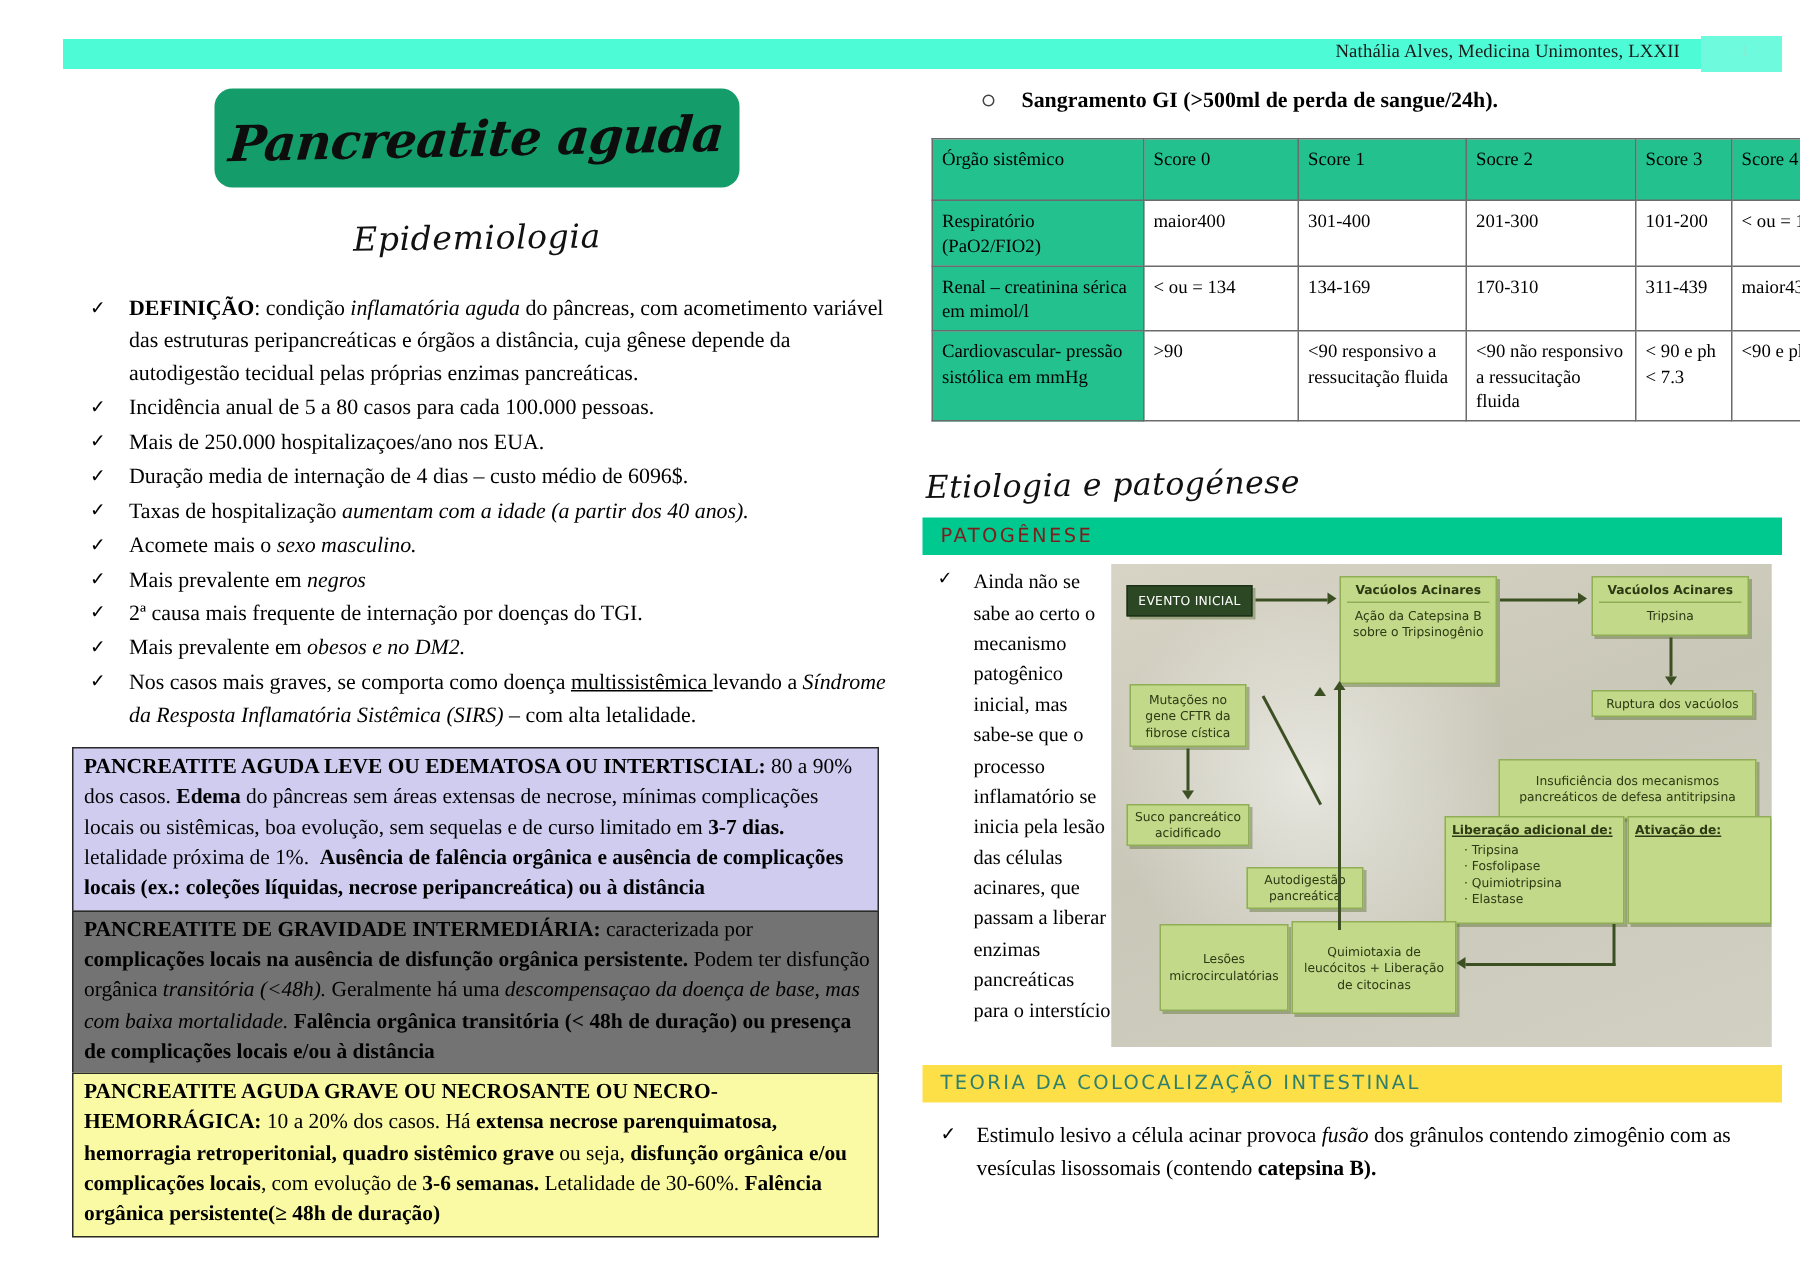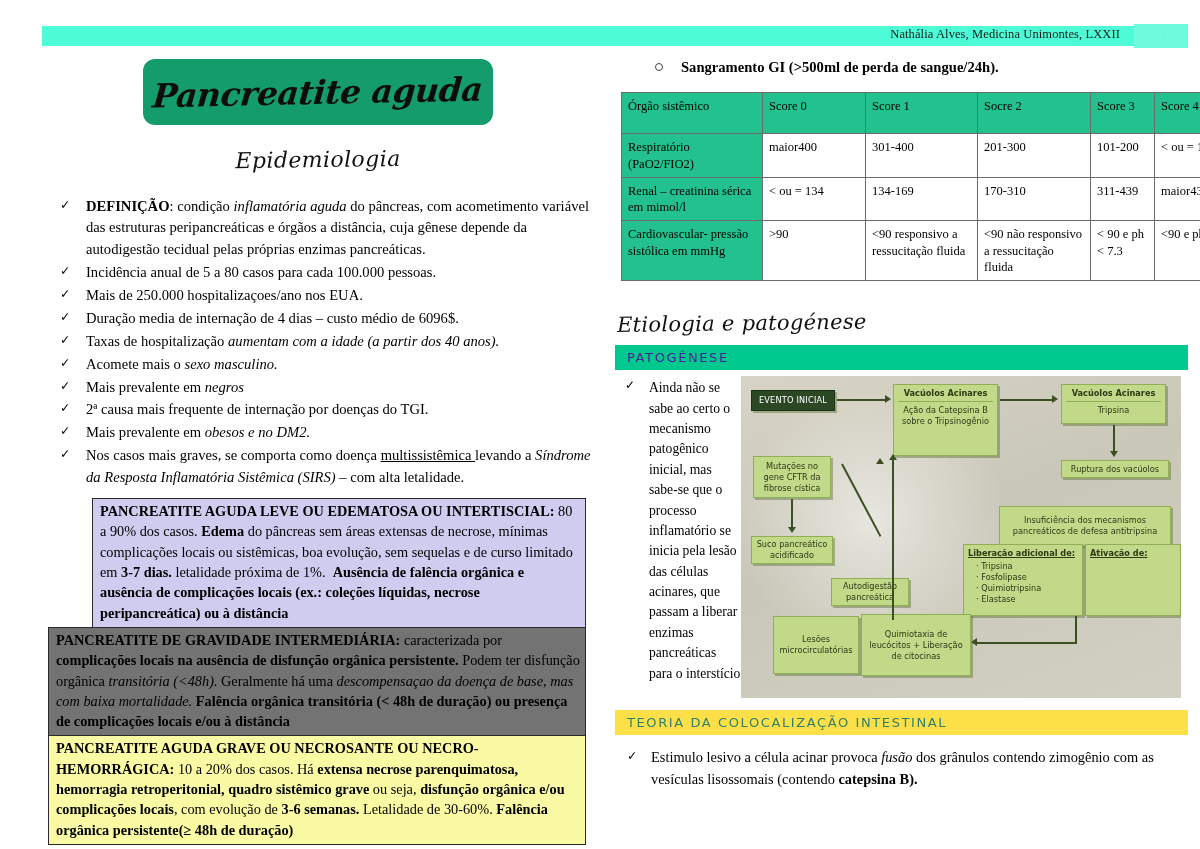--- a/index.html
+++ b/index.html
@@ -126,21 +126,21 @@
   
   .boxes { margin-top: 10px; margin-left: 6px; width: 538px; }
   .cbox {
     border: 1px solid #2a2a2a;
     border-bottom: none;
     padding: 2px 5px 4px 7px;
     font-size: 14.3px;
     line-height: 1.42;
   }
   .cbox:last-child { border-bottom: 1px solid #2a2a2a; }
-  .cbox-lilac { background: #CFCCF0; margin-left: 44px; }
+  .cbox-lilac { background: #CFCCF0; }
   .cbox-pink  { background: #737373; }
   .cbox-yellow{ background: #FAFAA5; }
 
   
   .organic { margin-top: 8px; }
 
   
   .bullet-top {
     position: relative;
     padding-left: 66px;
@@ -197,21 +197,21 @@
   }
 
   
   .banner {
     margin-top: 12px;
     height: 25px;
     background: #00C98F;
     display: flex;
     align-items: center;
     padding-left: 12px;
-    color: #4c1d95;
+    color: #7f1d1d;
     font-family: "DejaVu Sans", sans-serif;
     font-size: 13px;
     letter-spacing: 1.6px;
   }
   .banner.light {
     background: #fde047;
     color: #2f7f6c;
   }
 
   

